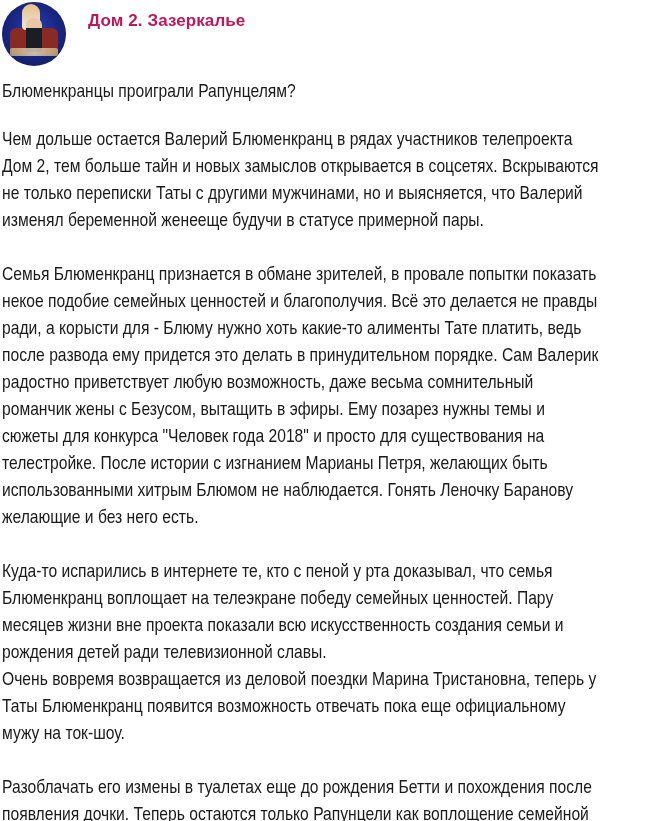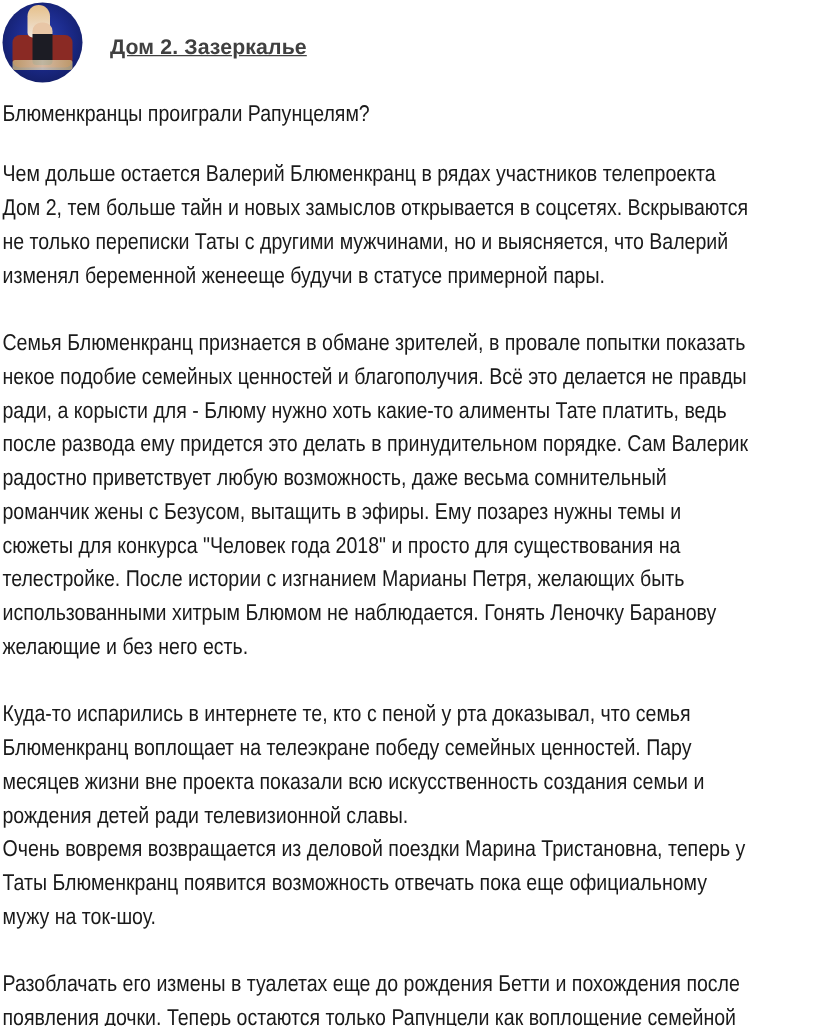--- a/index.html
+++ b/index.html
@@ -57,27 +57,26 @@
     position: absolute;
     left: 8px; top: 46px;
     width: 48px; height: 8px;
     background: linear-gradient(90deg, #c9b27a, #e8dcc0, #c9b27a);
     opacity: 0.8;
     border-radius: 2px;
   }
   .group-name {
     position: absolute;
     left: 88px;
-    top: 28px;
+    top: 11px;
     font-size: 17px;
     font-weight: bold;
-    color: #404040;
+    color: #be185d;
     letter-spacing: 0.1px;
     cursor: pointer;
-    text-decoration: underline;
   }
   .post {
     position: absolute;
     left: 2px;
     top: 78px;
     width: 690px;
     font-size: 18.2px;
     line-height: 27px;
     transform: scaleX(0.86);
     transform-origin: 0 0;

